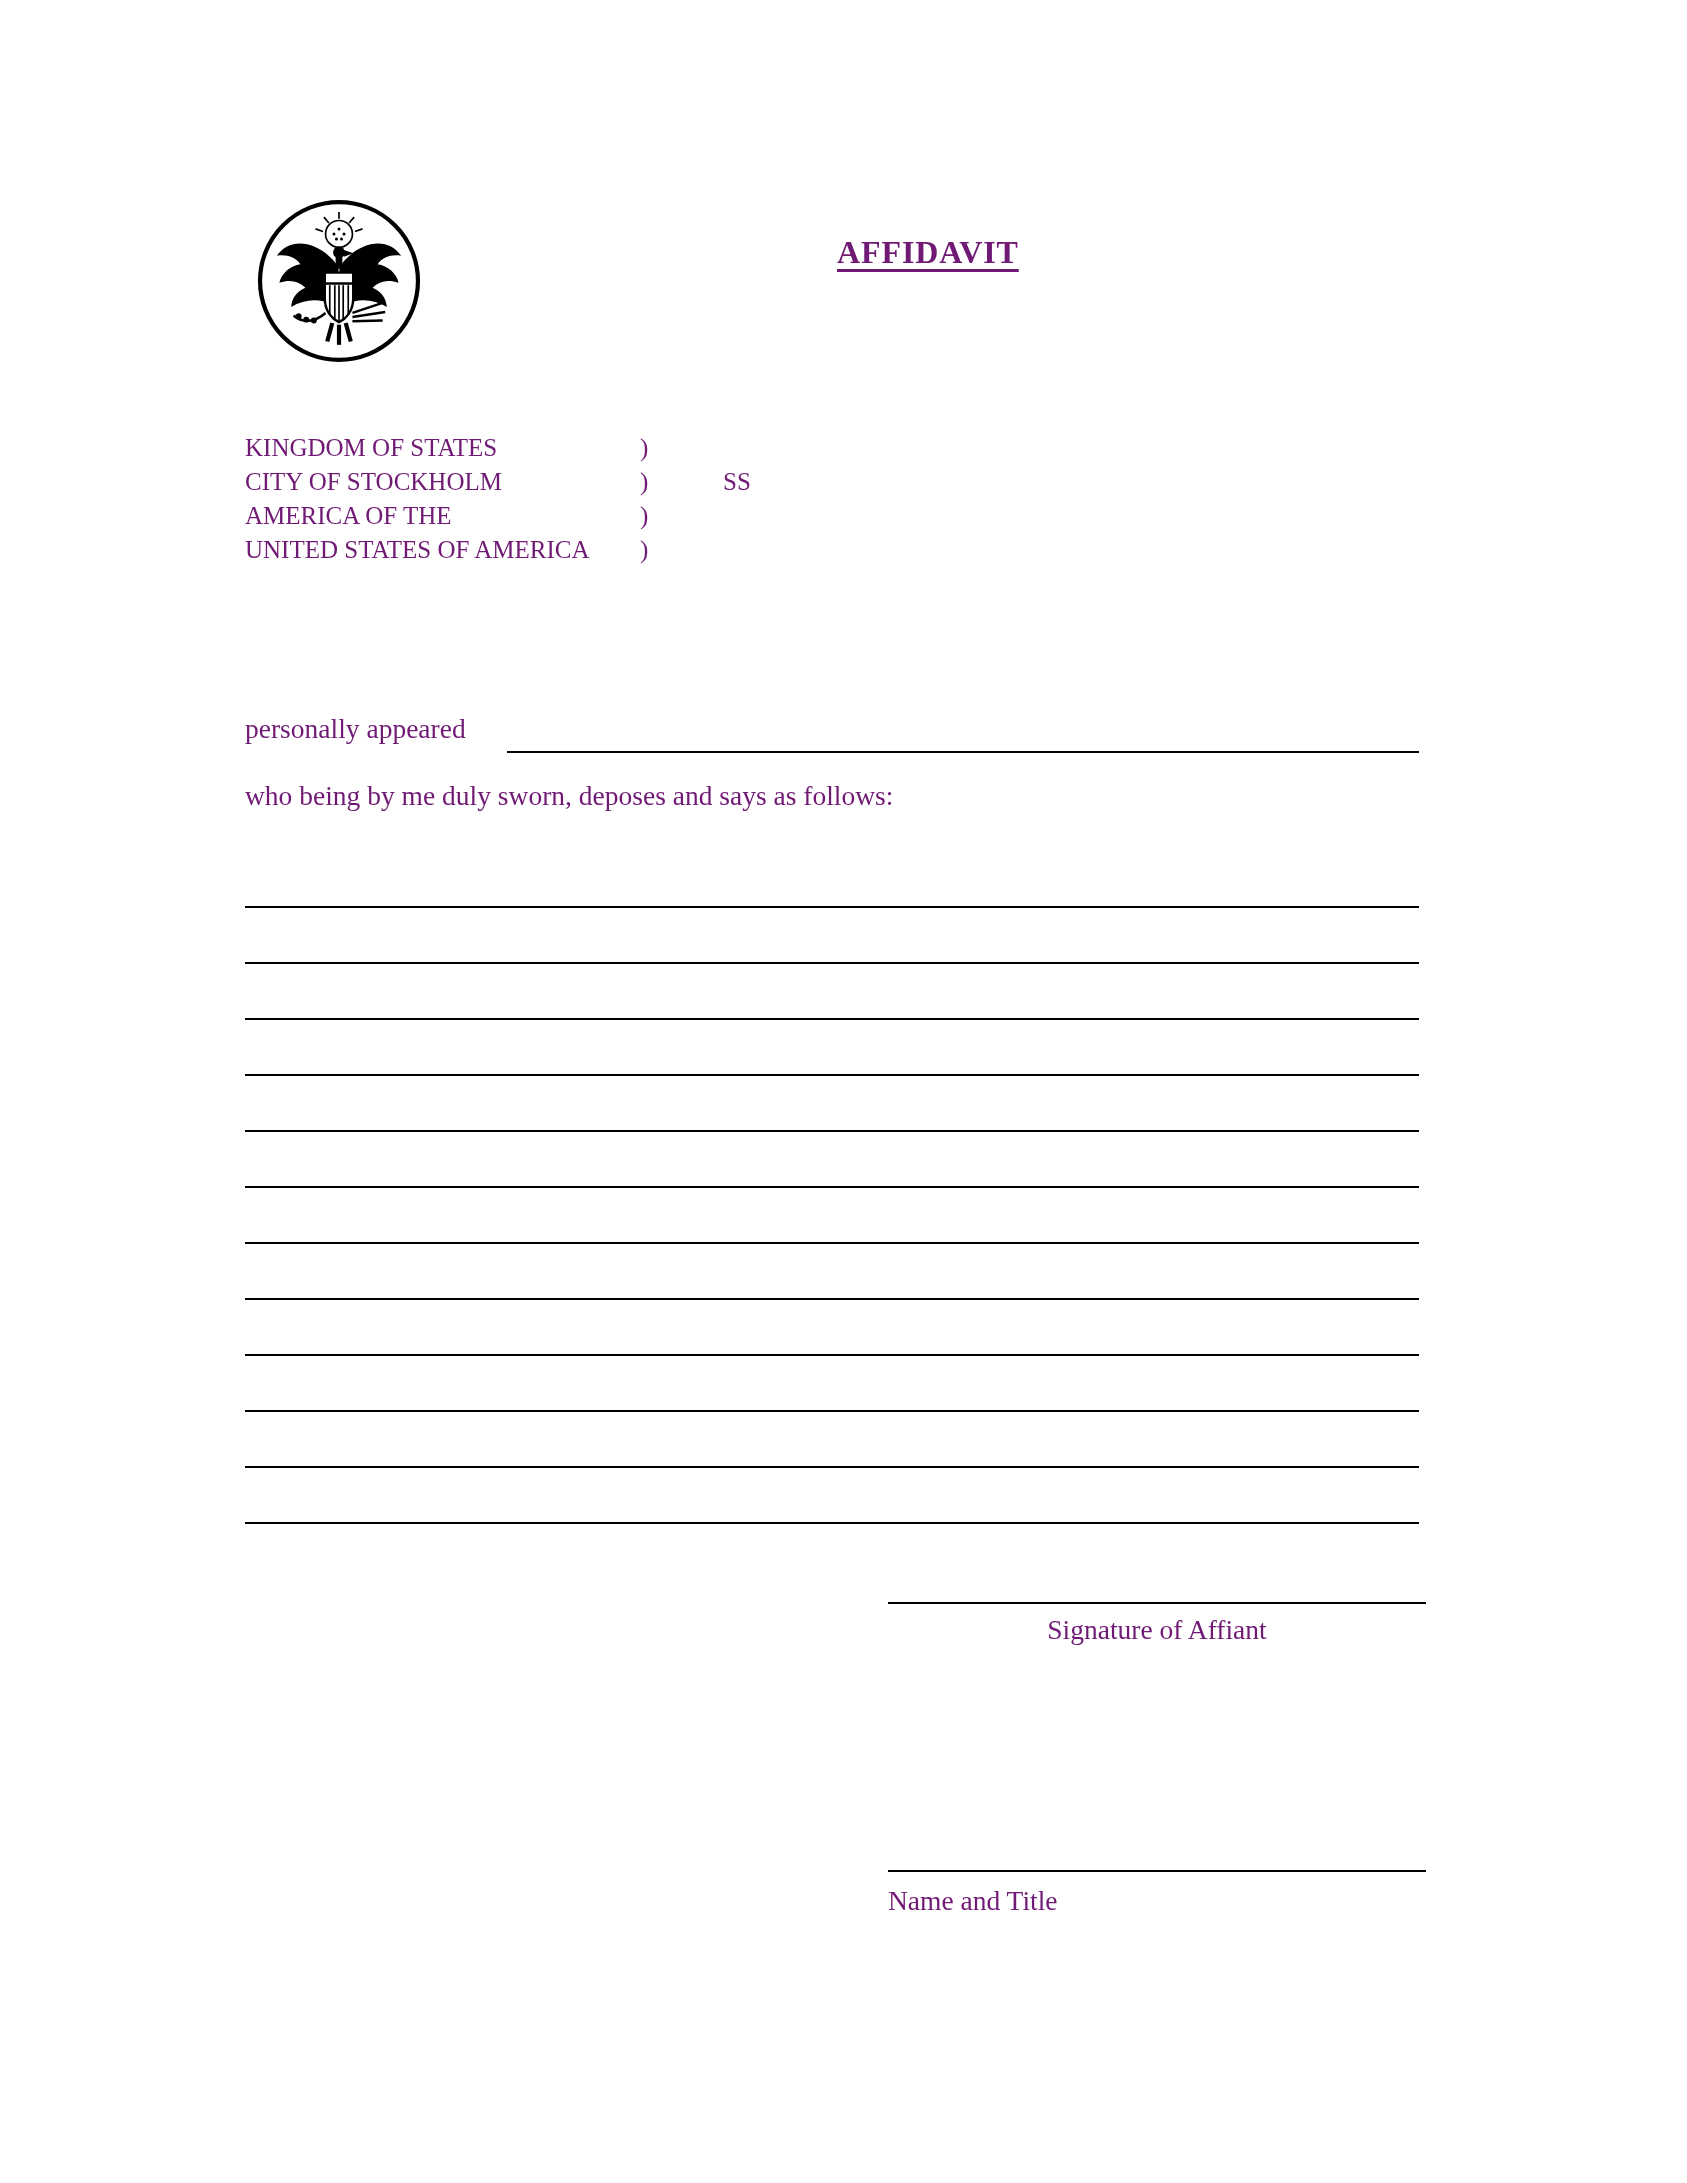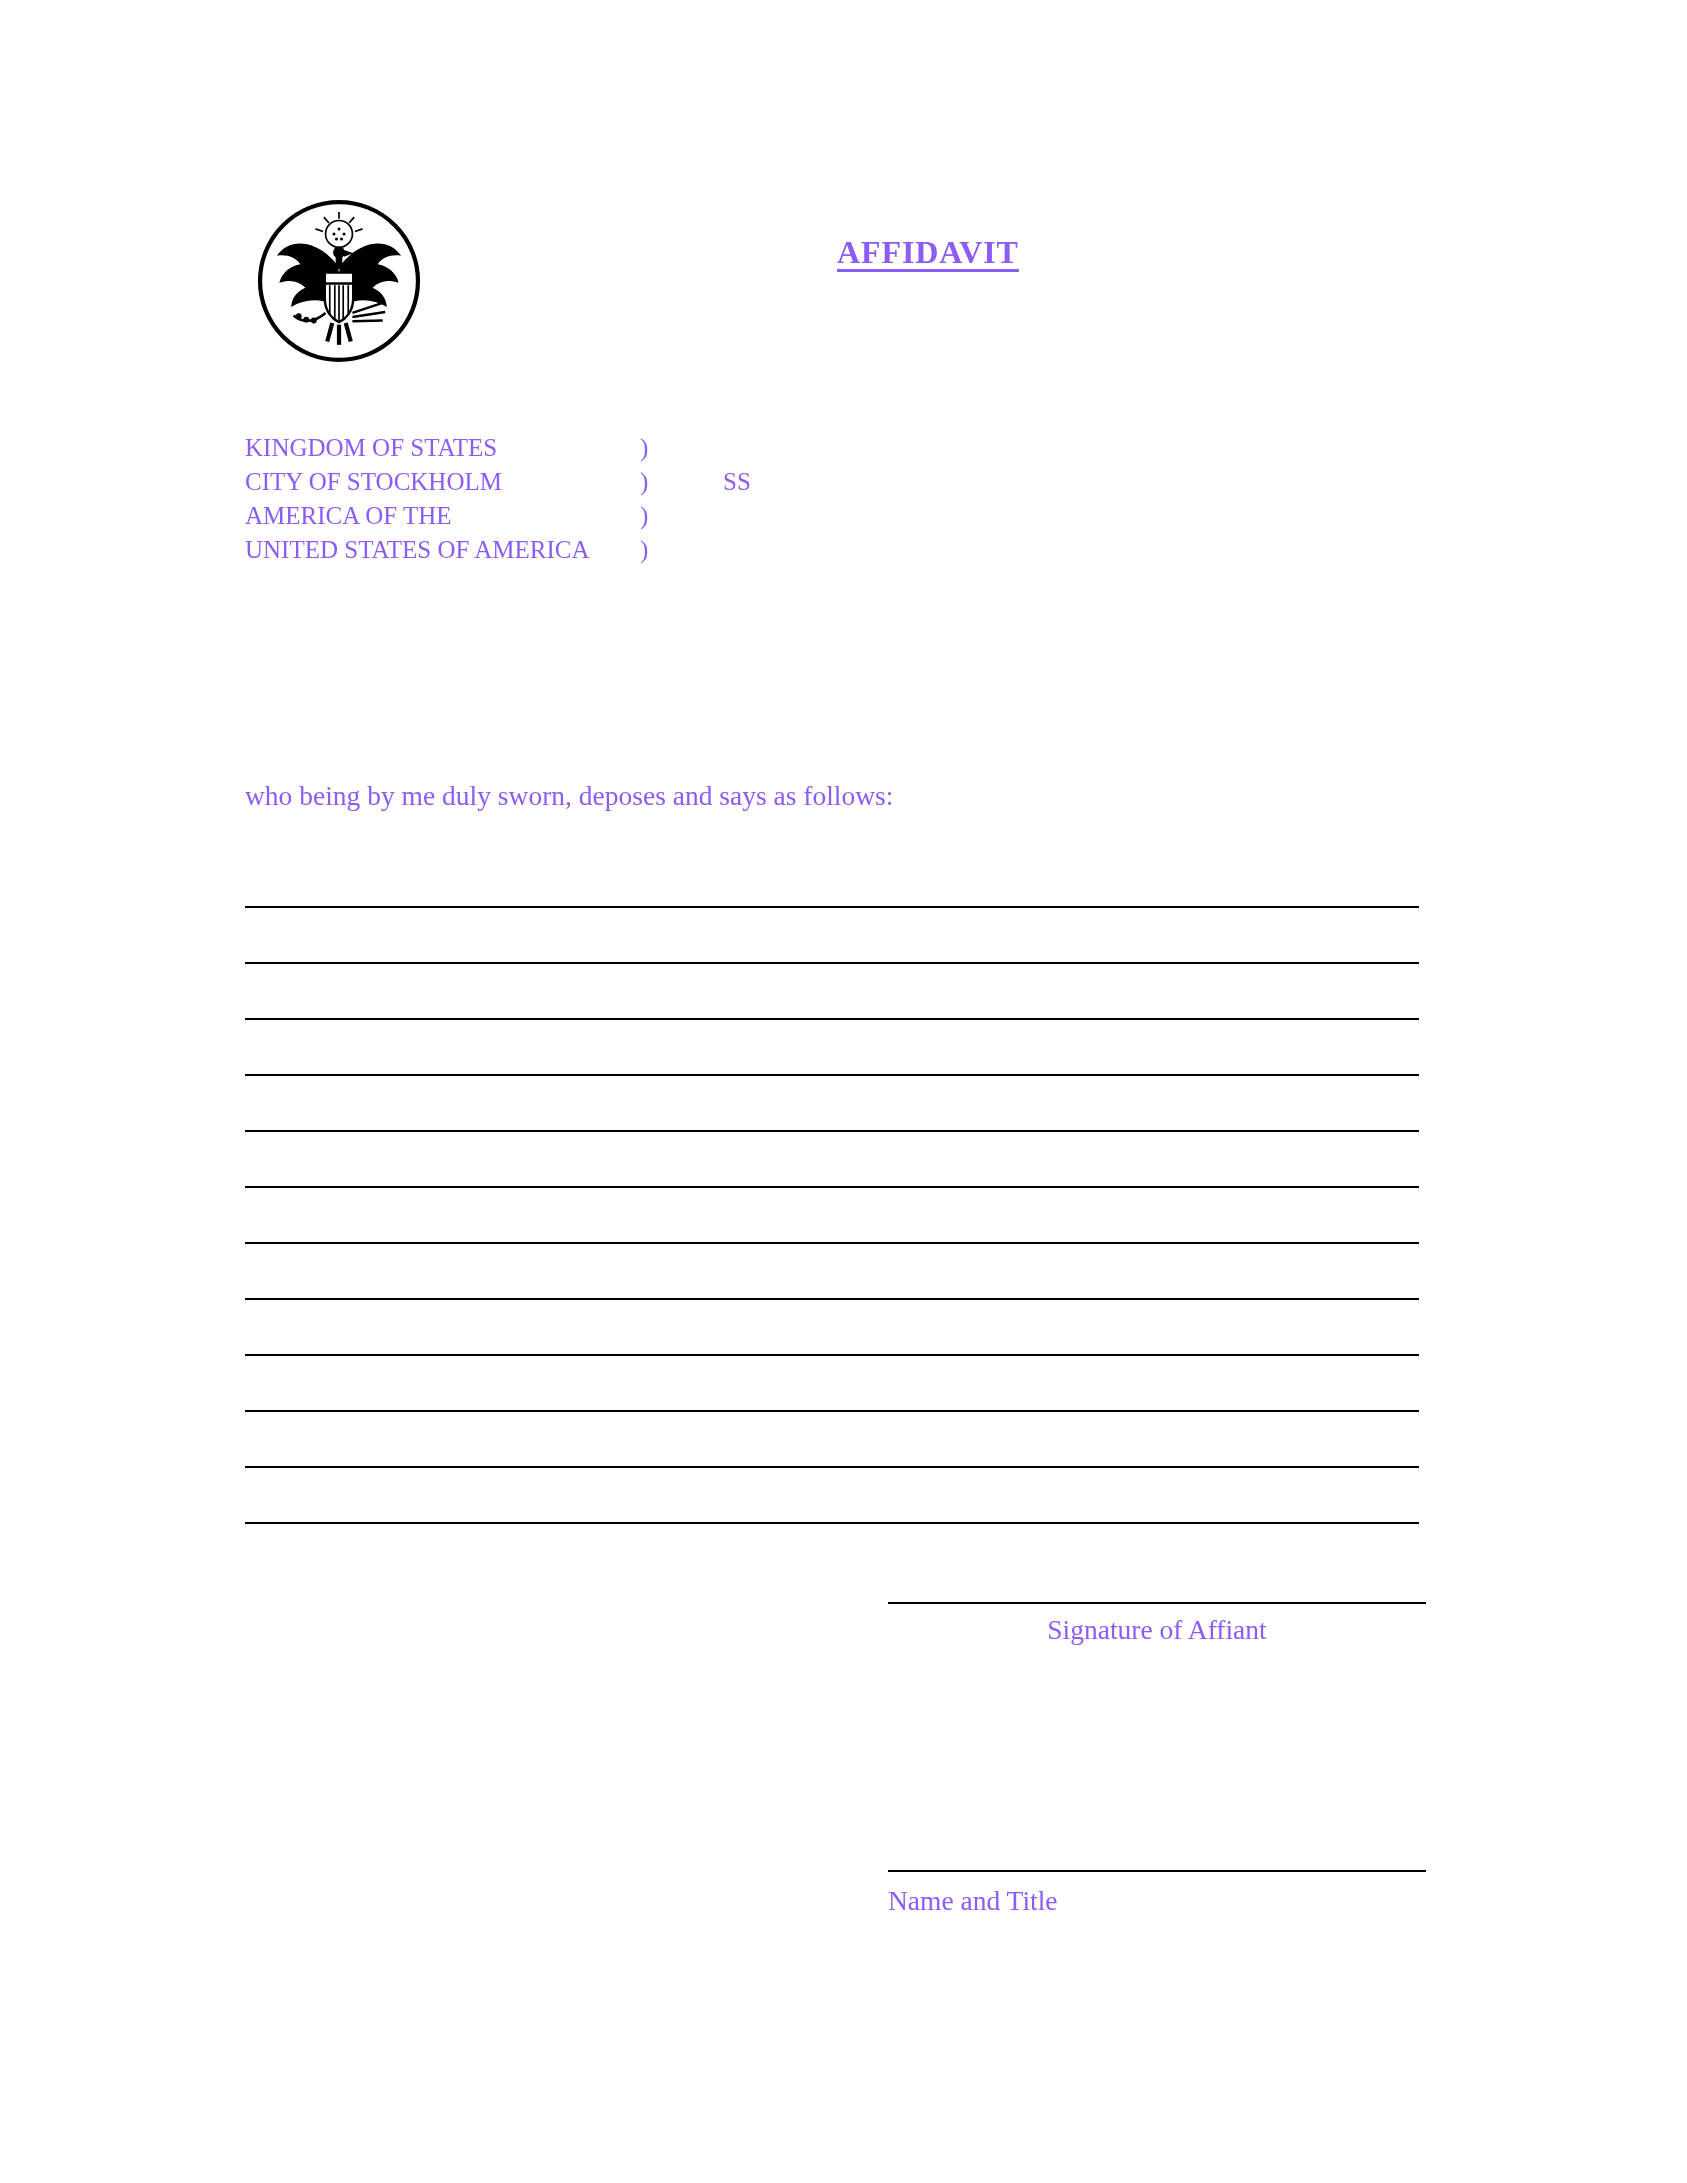--- a/index.html
+++ b/index.html
@@ -5,21 +5,21 @@
   html, body {
     margin: 0;
     padding: 0;
     background: #ffffff;
   }
   .page {
     position: relative;
     width: 1687px;
     height: 2184px;
     background: #ffffff;
-    color: #8b5cf6;
+    color: #701a75;
     font-family: "Liberation Serif", serif;
     overflow: hidden;
   }
 
   
   .seal {
     position: absolute;
     left: 255px;
     top: 197px;
     width: 168px;
@@ -236,20 +236,24 @@
     </div>
     <div class="venue-row">
       <span class="venue-label">AMERICA OF THE</span><span>)</span>
     </div>
     <div class="venue-row">
       <span class="venue-label">UNITED STATES OF AMERICA</span><span>)</span>
     </div>
   </div>
 
 
+  <div class="appeared-row body-text">
+    <span class="appeared-label">personally appeared</span>
+    <span class="appeared-line"></span>
+  </div>
 
   <div class="sworn body-text">who being by me duly sworn, deposes and says as follows:</div>
 
   <div class="rules">
       <div class="rule"></div>
       <div class="rule"></div>
       <div class="rule"></div>
       <div class="rule"></div>
       <div class="rule"></div>
       <div class="rule"></div>

